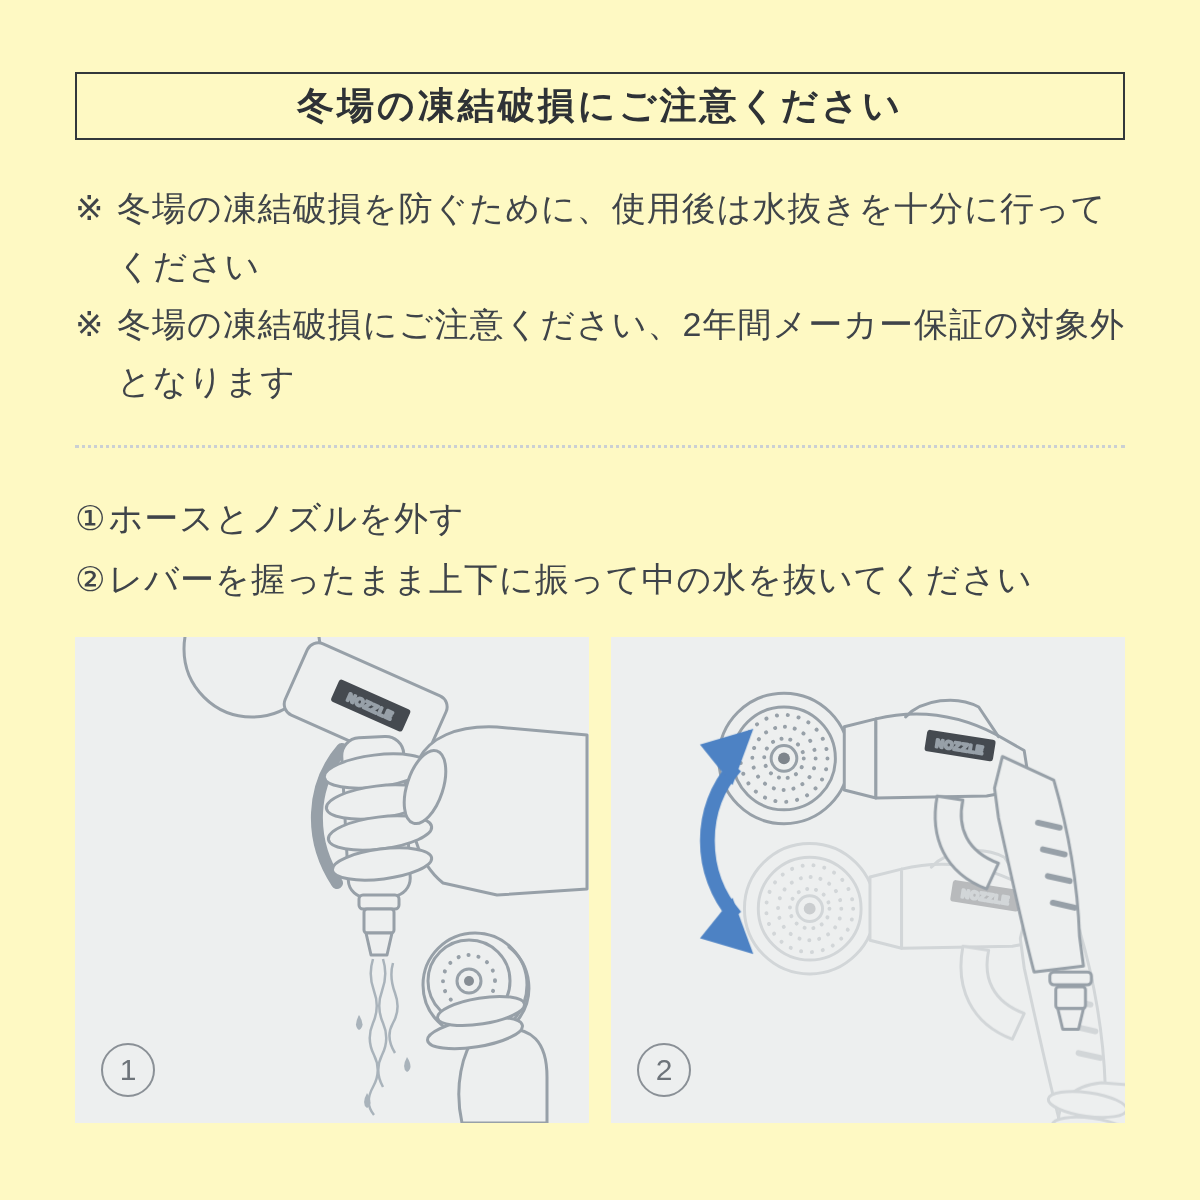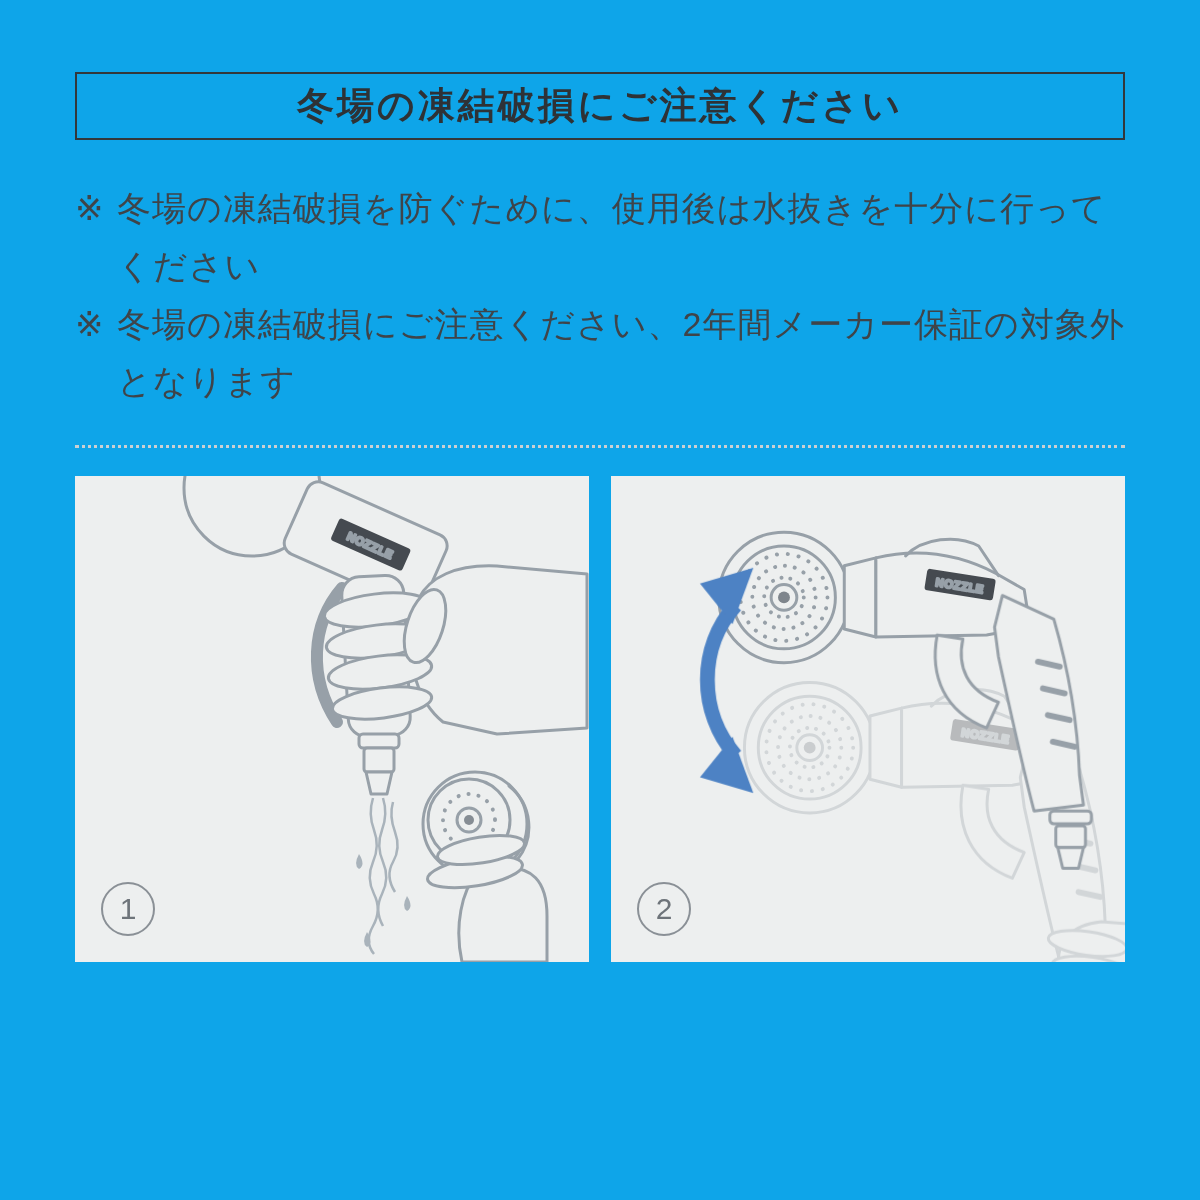--- a/index.html
+++ b/index.html
@@ -1,18 +1,18 @@
 <!DOCTYPE html>
 <html><head>
 <meta charset="utf-8">
 <style>
   * { margin:0; padding:0; box-sizing:border-box; }
   html,body { background:#ffffff; }
   body { font-family:"Liberation Sans","DejaVu Sans",sans-serif; color:#3f4449; }
-  .page { width:1200px; height:1200px; padding:72px 75px 12px; position:relative; background:#0ea5e9; }
+  .page { width:1200px; height:1200px; padding:72px 75px 12px; position:relative; background:#fef9c3; }
 
   .title-box { border:2px solid #33383b; height:68px; display:flex; align-items:center; justify-content:center; }
   .title-box h1 { font-size:37px; font-weight:bold; letter-spacing:3px; color:#2e3236; }
 
   .notes { margin-top:40px; }
   .note { position:relative; padding-left:42px; font-size:34px; line-height:1.7; letter-spacing:1px; }
   .note .marker { position:absolute; left:0; top:0; }
 
   .divider { margin-top:34px; border-top:3px dotted #cbd0d3; }
 
@@ -51,20 +51,28 @@
       <span class="note-text">冬場の凍結破損を防ぐために、使用後は水抜きを十分に行ってください</span>
     </div>
     <div class="note">
       <span class="marker">※</span>
       <span class="note-text">冬場の凍結破損にご注意ください、2年間メーカー保証の対象外となります</span>
     </div>
   </div>
 
   <div class="divider"></div>
 
+  <div class="steps">
+    <p class="step">
+      <span class="marker">①</span><span>ホースとノズルを外す</span>
+    </p>
+    <p class="step">
+      <span class="marker">②</span><span>レバーを握ったまま上下に振って中の水を抜いてください</span>
+    </p>
+  </div>
 
   <div class="panels">
 
     <figure class="panel">
       <svg viewBox="0 0 510 486">
 
         <g class="lineart">
           <circle cx="175" cy="12" r="68"></circle>
           <g transform="rotate(24 290 68)">
             <rect x="213" y="30" width="152" height="78" rx="12"></rect>

